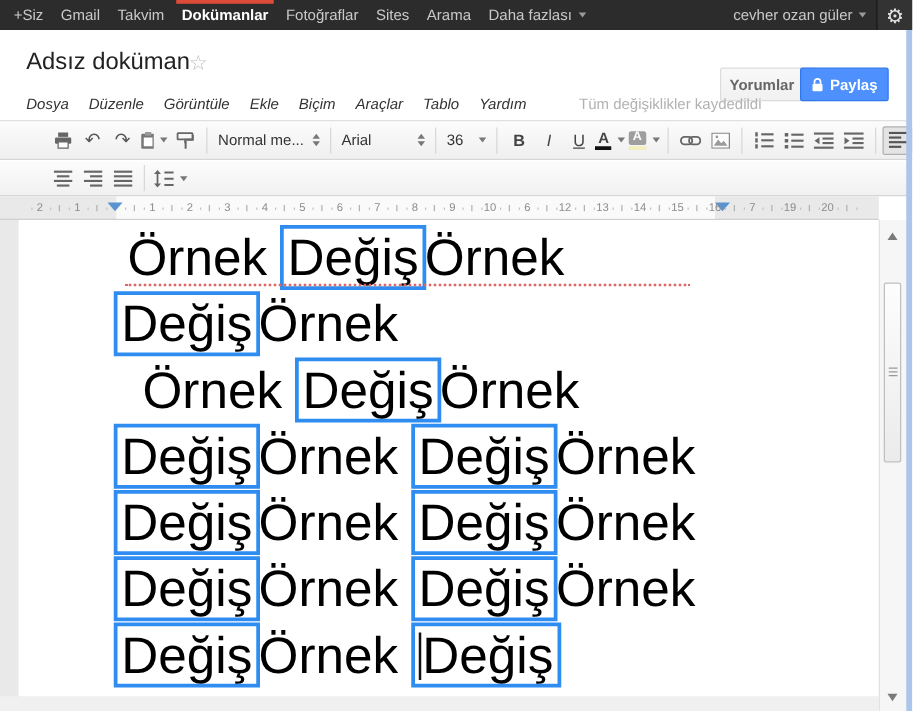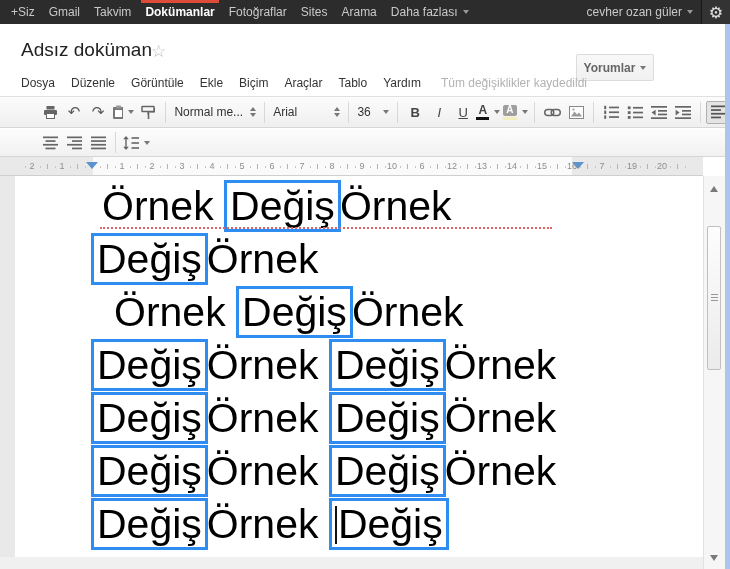--- a/index.html
+++ b/index.html
@@ -24,22 +24,22 @@
   .doc-title{position:absolute;left:21px;top:11px;font-size:19px;color:#222;}
   .star{position:absolute;left:151px;top:13px;font-size:17px;color:#bdbdbd;
         font-family:"DejaVu Sans",sans-serif;cursor:pointer;}
   .btn{position:absolute;display:flex;align-items:center;justify-content:center;border-radius:2px;
        font-size:12px;font-weight:bold;cursor:pointer;box-sizing:border-box;}
   .btn-comments{left:556px;top:26px;width:78px;height:27px;color:#666;
        background:linear-gradient(#f8f8f8,#f1f1f1);border:1px solid #dcdcdc;margin-left:20px;}
   .btn-share{left:640px;top:26px;width:71px;height:27px;color:#fff;background:#4d90fe;border:1px solid #3079ed;}
   .btn-share svg{margin-right:5px;}
   .menu-row{position:absolute;left:21px;top:48px;display:flex;align-items:center;font-size:12px;color:#333;}
-  .menu-item{margin-right:16px;cursor:pointer;white-space:nowrap;}
-  .save-status{margin-left:4px;color:#b2b2b2;white-space:nowrap;}
+  .menu-item{margin-right:16px;cursor:pointer;white-space:nowrap;font-style:italic;}
+  .save-status{margin-left:26px;color:#b2b2b2;white-space:nowrap;}
   
   .toolbar1{position:absolute;left:0;top:96px;width:730px;height:32px;box-sizing:border-box;
     border-top:1px solid #e0e0e0;border-bottom:1px solid #d6d6d6;background:linear-gradient(#fcfcfc,#efefef);
     display:flex;align-items:center;padding-left:38px;}
   .toolbar2{position:absolute;left:0;top:129px;width:730px;height:28px;box-sizing:border-box;
     border-bottom:1px solid #d6d6d6;background:linear-gradient(#fcfcfc,#f1f1f1);
     display:flex;align-items:center;padding-left:38px;}
   .tbtn{min-width:24px;height:23px;display:flex;align-items:center;justify-content:center;
         border-radius:2px;cursor:pointer;padding:0 2px;box-sizing:border-box;}
   .tbtn.pressed{background:#e4e4e4;border:1px solid #b0b0b0;}
@@ -118,20 +118,27 @@
     </div>
   </div>
 
   <div class="header">
     <div class="doc-title">Adsız doküman</div>
     <div class="star">☆</div>
     <div class="btn btn-comments">
         <span>Yorumlar</span>
         <span class="caret"></span>
       </div>
+    <div class="btn btn-share">
+      <svg width="10" height="12" viewBox="0 0 10 12">
+        <path d="M2.6 5 V3.4 a2.4 2.4 0 0 1 4.8 0 V5" fill="none" stroke="#fff" stroke-width="1.4"></path>
+        <rect x="1" y="5" width="8" height="6" rx="1" fill="#fff"></rect>
+      </svg>
+      <span>Paylaş</span>
+    </div>
     <div class="menu-row">
       <span id="menu-items" style="display:flex">
           <span class="menu-item">Dosya</span>
           <span class="menu-item">Düzenle</span>
           <span class="menu-item">Görüntüle</span>
           <span class="menu-item">Ekle</span>
           <span class="menu-item">Biçim</span>
           <span class="menu-item">Araçlar</span>
           <span class="menu-item">Tablo</span>
           <span class="menu-item">Yardım</span>

